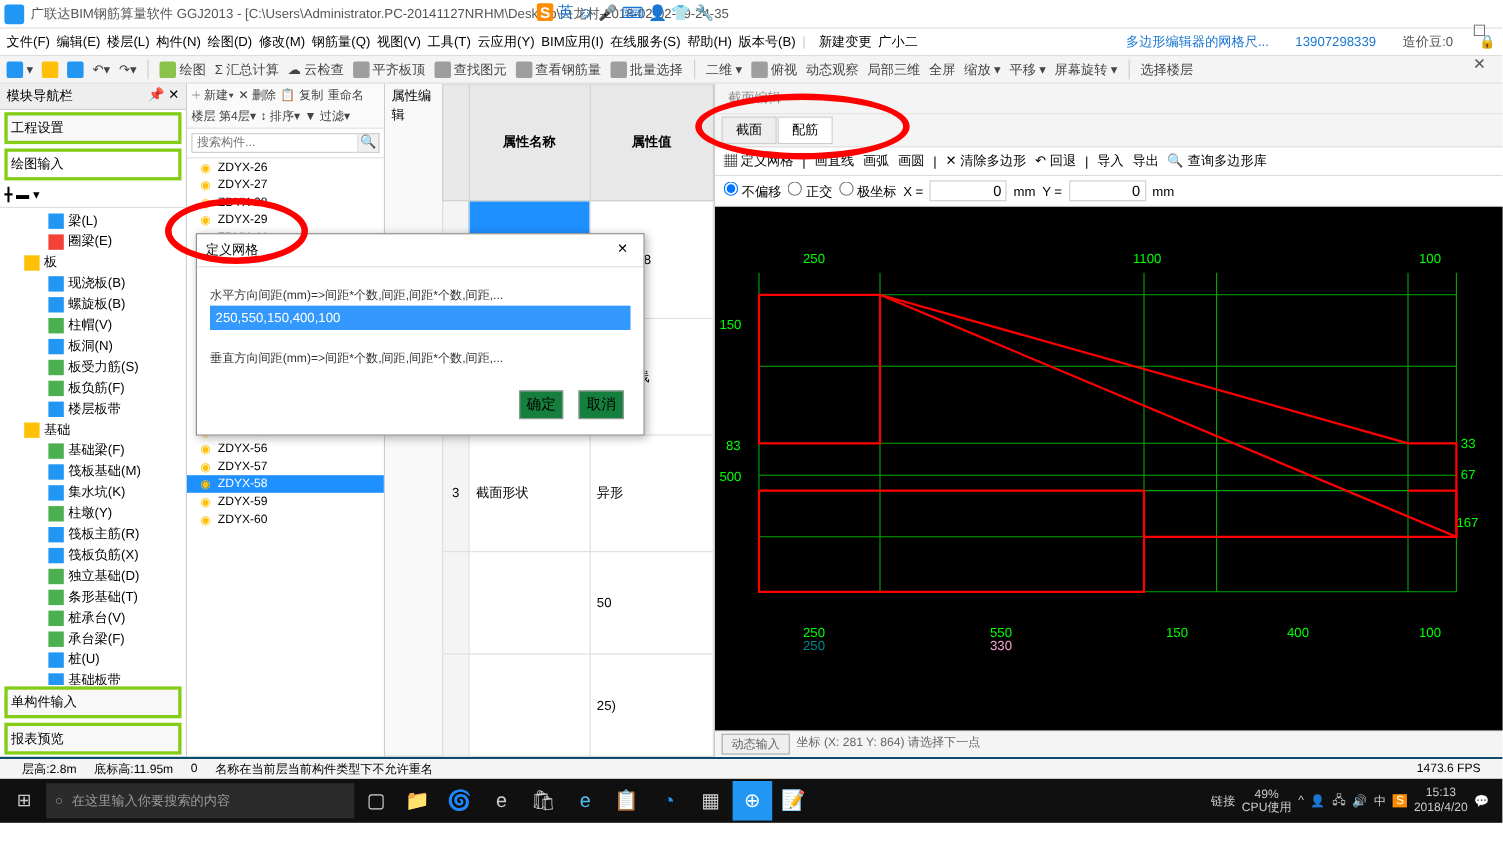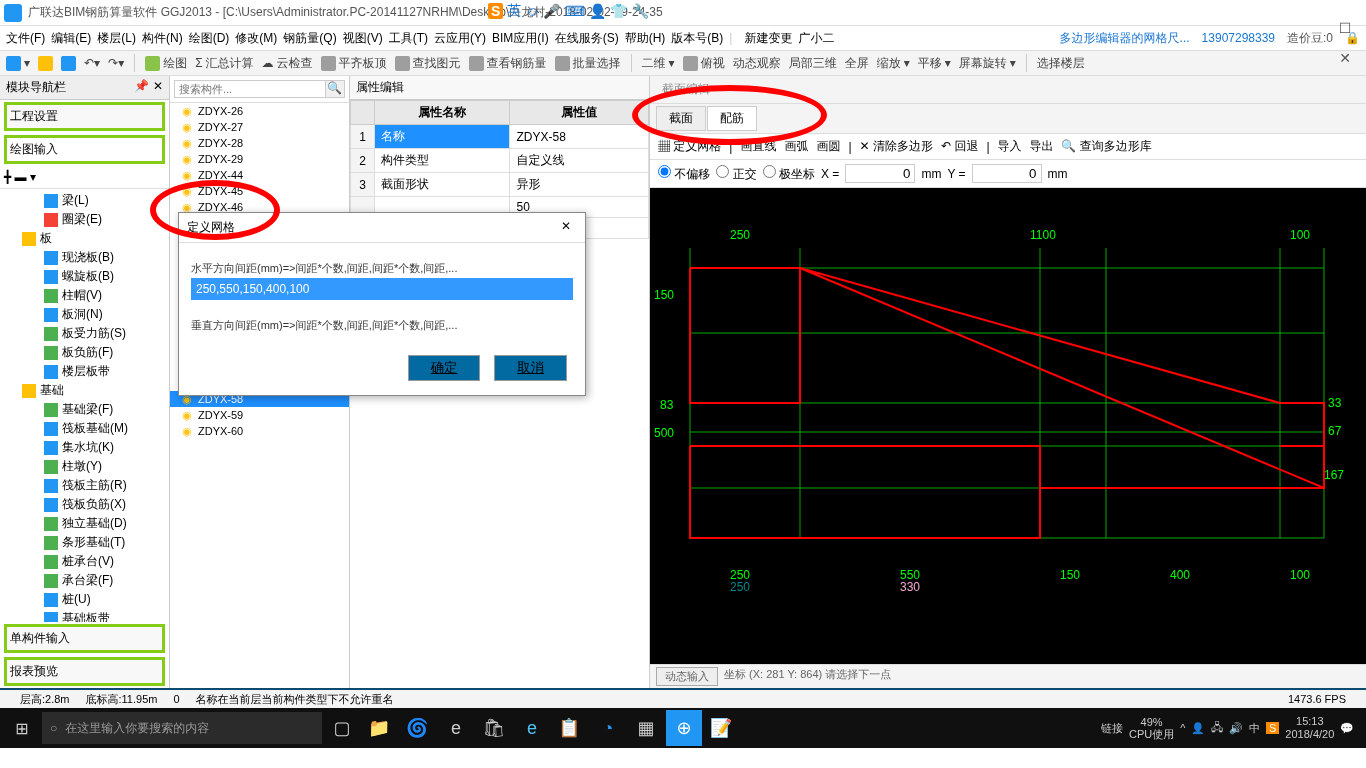--- a/index.html
+++ b/index.html
@@ -6,21 +6,21 @@
 body { width: 1366px; height: 768px; overflow: hidden; background: #fff; font-size: 12px; position: relative; }
 .titlebar { height: 26px; background: #fff; display: flex; align-items: center; padding: 0 4px; border-bottom: 1px solid #ddd; }
 .titlebar .app-icon { width: 18px; height: 18px; background: #2196f3; border-radius: 3px; margin-right: 6px; }
 .titlebar .title { flex: 1; color: #555; }
 .titlebar .rgroup { display: flex; gap: 14px; align-items: center; color: #555; flex-direction: column; }
 .titlebar .badge { background: #4caf50; color: #fff; border-radius: 10px; padding: 1px 6px; font-weight: bold; }
 .titlebar .wbtn { width: 34px; text-align: center; font-size: 14px; cursor: pointer; }
 .menubar { height: 24px; display: flex; align-items: center; padding: 0 6px; gap: 6px; font-size: 12px; }
 .menubar span { cursor: pointer; }
 .menubar .sep { color: #ccc; }
-.menubar .r { margin-left: auto; display: flex; gap: 12px; align-items: center; color: #555; }
+.menubar .r { margin-left: auto; display: flex; gap: 24px; align-items: center; color: #555; }
 .menubar .r .blue { color: #1976d2; }
 .menubar .r .news { color: #1976d2; }
 .toolbar { height: 26px; background: #f4f4f4; border-top: 1px solid #ddd; border-bottom: 1px solid #ddd; display: flex; align-items: center; padding: 0 6px; gap: 8px; color: #444; }
 .toolbar .tb { display: flex; align-items: center; gap: 3px; cursor: pointer; }
 .toolbar .vsep { width: 1px; height: 18px; background: #ccc; margin: 0 2px; }
 .toolbar .ico { width: 15px; height: 15px; display: inline-block; background: #8bc34a; border-radius: 2px; }
 .toolbar .ico.b { background: #2196f3; }
 .toolbar .ico.y { background: #ffc107; }
 .toolbar .ico.g { background: #9e9e9e; }
 .subtoolbar { height: 26px; display: flex; align-items: center; padding: 0 6px; gap: 8px; background: #fafafa; border-bottom: 1px solid #e0e0e0; color: #444; }
@@ -39,21 +39,21 @@
 .navpanel .tree .ti.green { background:#4caf50; }
 .navpanel .tree .ti.red { background:#f44336; }
 .listpanel { width: 180px; border-right: 1px solid #ccc; display: flex; flex-direction: column; }
 .listpanel .search { display:flex; padding:4px; border-bottom:1px solid #ddd; }
 .listpanel .search input { flex:1; border:1px solid #ccc; padding:2px 4px; font-size:11px; }
 .listpanel .search .sbtn { width:24px; border:1px solid #ccc; border-left:none; background:#f0f0f0; text-align:center; color:#e91e63; cursor:pointer; }
 .listpanel .items { flex:1; overflow:auto; }
 .listpanel .item { padding:2px 6px 2px 28px; cursor:pointer; position:relative; font-size:11px; }
 .listpanel .item::before { content:"◉"; color:#ffc107; position:absolute; left:12px; }
 .listpanel .item.sel { background:#1e90ff; color:#fff; }
-.proppanel { width: 300px; border-right:1px solid #ccc; display:flex; flex-direction:column; }
+.proppanel { width: 300px; border-right:1px solid #ccc; display:flex; flex-direction:row; }
 .proppanel .phdr { padding:3px 6px; border-bottom:1px solid #ccc; background:#f8f8f8; }
 .proppanel table { width:100%; border-collapse:collapse; font-size:12px; }
 .proppanel th { background:#e8e8e8; border:1px solid #ccc; padding:3px; }
 .proppanel td { border:1px solid #ddd; padding:3px 6px; }
 .proppanel td.num { background:#f4f4f4; text-align:center; width:24px; }
 .proppanel tr.hl td.name { background:#1e90ff; color:#fff; }
 .drawpanel { flex:1; display:flex; flex-direction:column; position:relative; background:#fff; }
 .drawpanel .tabsrow { display:flex; align-items:center; padding:2px 6px; background:#f4f4f4; border-bottom:1px solid #ddd; }
 .drawpanel .tab { padding:3px 12px; border:1px solid #ccc; background:#fff; margin-right:1px; cursor:pointer; }
 .drawpanel .tab.active { background:#eee; }
@@ -75,21 +75,21 @@
 .taskbar .sys .clock { text-align:center; line-height:1.2; }
 .dialog { position:absolute; left:178px; top:212px; width:408px; background:#fff; border:1px solid #888; box-shadow:2px 2px 8px rgba(0,0,0,.3); z-index:100; }
 .dialog .dtitle { padding:6px 8px; display:flex; justify-content:space-between; border-bottom:1px solid #ddd; }
 .dialog .dtitle .x { cursor:pointer; padding:0 6px; }
 .dialog .dbody { padding:12px; }
 .dialog .dbody label { font-size:11px; color:#333; display:block; margin-top:6px; }
 .dialog .dbody input { width:100%; border:1px solid #3399ff; padding:3px 4px; margin-top:2px; font-size:12px; }
 .dialog .dbody input.sel { background:#3399ff; color:#fff; }
 .dialog .dbody input.plain { border-color:#ccc; }
 .dialog .dbtns { display:flex; justify-content:flex-end; gap:14px; padding:10px 18px 14px; }
-.dialog .dbtns button { padding:3px 22px; border:1px solid #999; background:#0369a1; cursor:pointer;text-decoration:underline; }
+.dialog .dbtns button { padding:3px 6px; border:1px solid #999; background:#15803d; cursor:pointer; }
 .anno { position:absolute; border:6px solid red; border-radius:50%; pointer-events:none; z-index:200; }
 .anno.a1 { left:150px; top:180px; width:130px; height:60px; }
 .anno.a2 { left:632px; top:85px; width:195px; height:60px; }
 .ime { position:absolute; top:2px; left:488px; display:flex; gap:4px; align-items:center; color:#1976d2; font-size:14px; }
 .ime .sogo { background:#ff8c00; color:#fff; padding:0 3px; border-radius:2px; font-weight:bold; }
 </style>
 </head>
 <body>
 
 <div class="titlebar">
@@ -230,20 +230,29 @@
         <div class="node l2"><span class="ti green"></span>承台梁(F)</div>
         <div class="node l2"><span class="ti blue"></span>桩(U)</div>
         <div class="node l2"><span class="ti blue"></span>基础板带</div>
         <div class="node l1"><span class="ti fold"></span>其它</div>
       </div>
     <div class="section-tab">单构件输入</div>
     <div class="section-tab">报表预览</div>
   </div>
 
   <div class="listpanel">
+    <div class="subtoolbar" style="height:auto;padding:3px 4px;flex-wrap:wrap;gap:4px;font-size:11px;">
+      <span>🞡 <span>新建</span>▾</span>
+      <span>✕ <span>删除</span></span>
+      <span>📋 <span>复制</span></span>
+      <span><span>重命名</span></span>
+      <span><span>楼层 第4层</span>▾</span>
+      <span>↕ <span>排序</span>▾</span>
+      <span>▼ <span>过滤</span>▾</span>
+    </div>
     <div class="search">
       <input placeholder="搜索构件..." style="">
       <div class="sbtn">🔍</div>
     </div>
     <div class="items" id="items">
         <div class="item">ZDYX-26</div>
         <div class="item">ZDYX-27</div>
         <div class="item">ZDYX-28</div>
         <div class="item">ZDYX-29</div>
         <div class="item">ZDYX-44</div>

